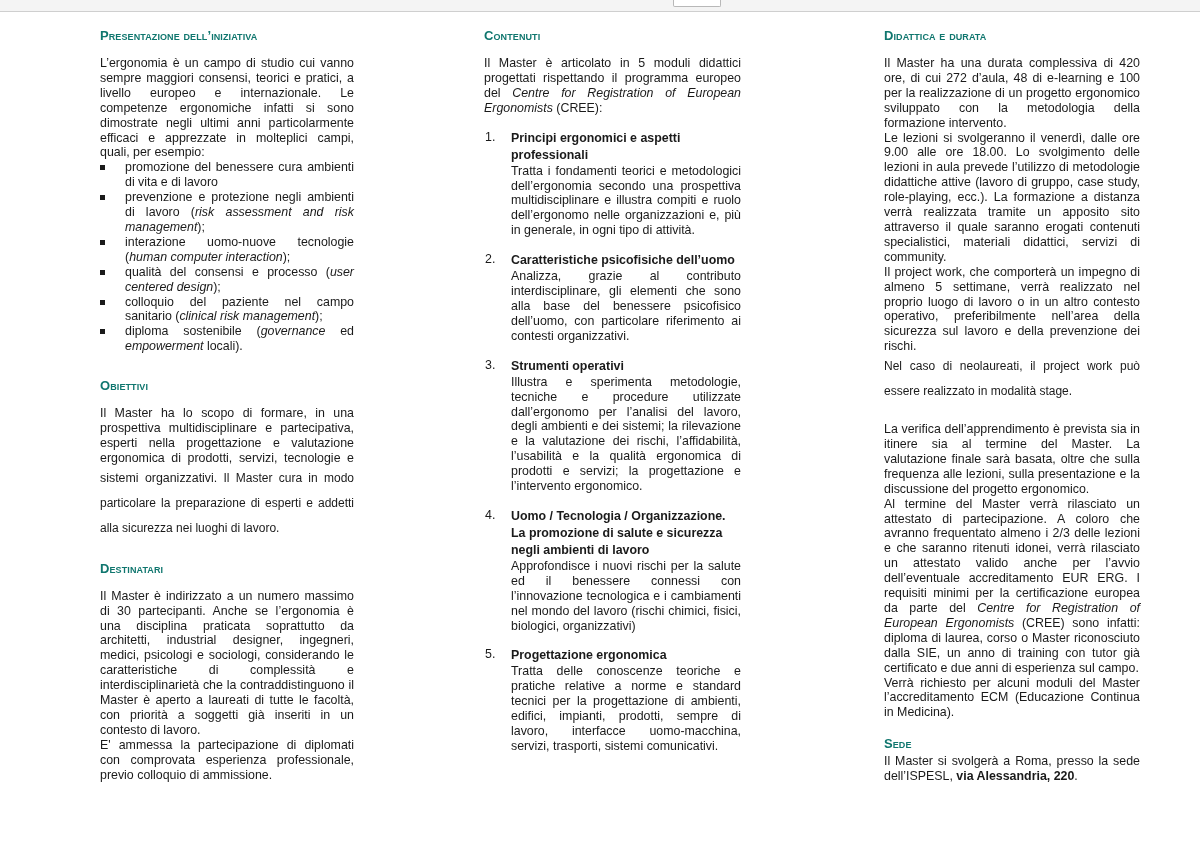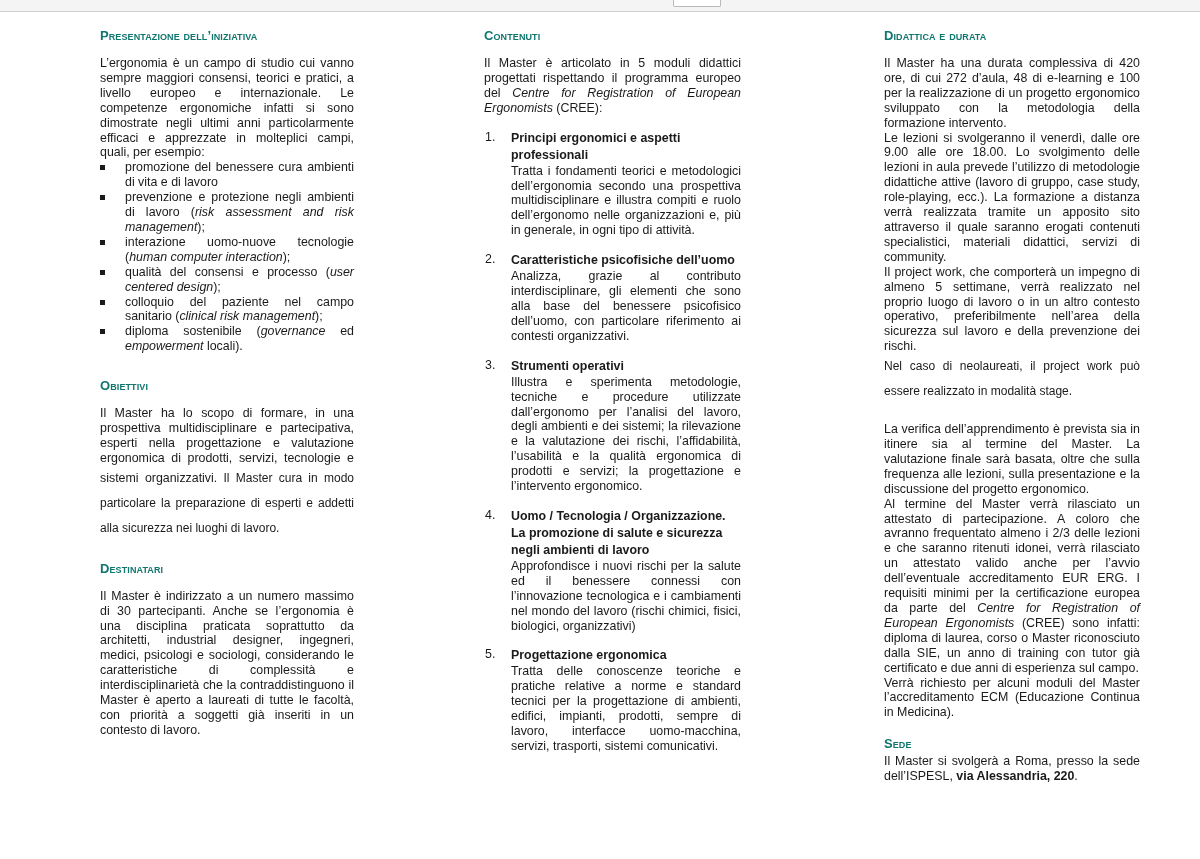--- a/index.html
+++ b/index.html
@@ -65,20 +65,21 @@
   <div style="height:22px"></div>
   <section>
     <h2 class="heading">Obiettivi</h2>
     <p class="just"><span>Il Master ha lo scopo di formare, in una prospettiva multidisciplinare e partecipativa, esperti nella progettazione e valutazione ergonomica di prodotti, servizi, tecnologie e sistemi organizzativi.</span><span class="big"> Il Master cura in modo particolare la preparazione di esperti e addetti alla sicurezza nei luoghi di lavoro.</span></p>
   </section>
 
   <div style="height:18px"></div>
   <section>
     <h2 class="heading">Destinatari</h2>
     <p class="just">Il Master è indirizzato a un numero massimo di 30 partecipanti. Anche se l’ergonomia è una disciplina praticata soprattutto da architetti, industrial designer, ingegneri, medici, psicologi e sociologi, considerando le caratteristiche di complessità e interdisciplinarietà che la contraddistinguono il Master è aperto a laureati di tutte le facoltà, con priorità a soggetti già inseriti in un contesto di lavoro.</p>
+    <p class="just">E' ammessa la partecipazione di diplomati con comprovata esperienza professionale, previo colloquio di ammissione.</p>
   </section>
 </div>
 
 <div class="col col-2">
   <section>
     <h2 class="heading">Contenuti</h2>
     <p class="just"><span>Il Master è articolato in 5 moduli didattici progettati rispettando il programma europeo del </span><i>Centre for Registration of European Ergonomists</i><span> (CREE):</span></p>
     <ol class="modules">
       <li>
         <span class="num">1.</span>

